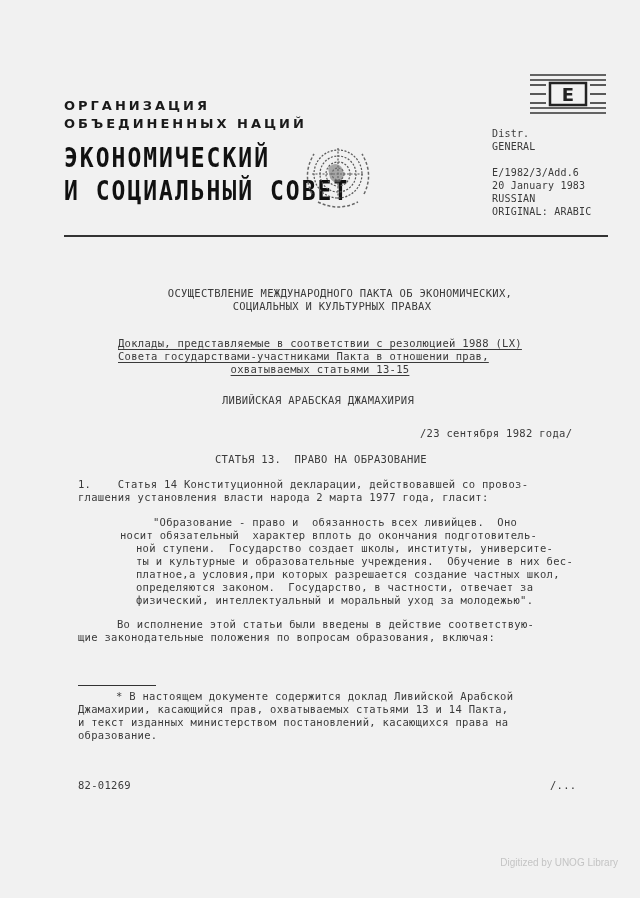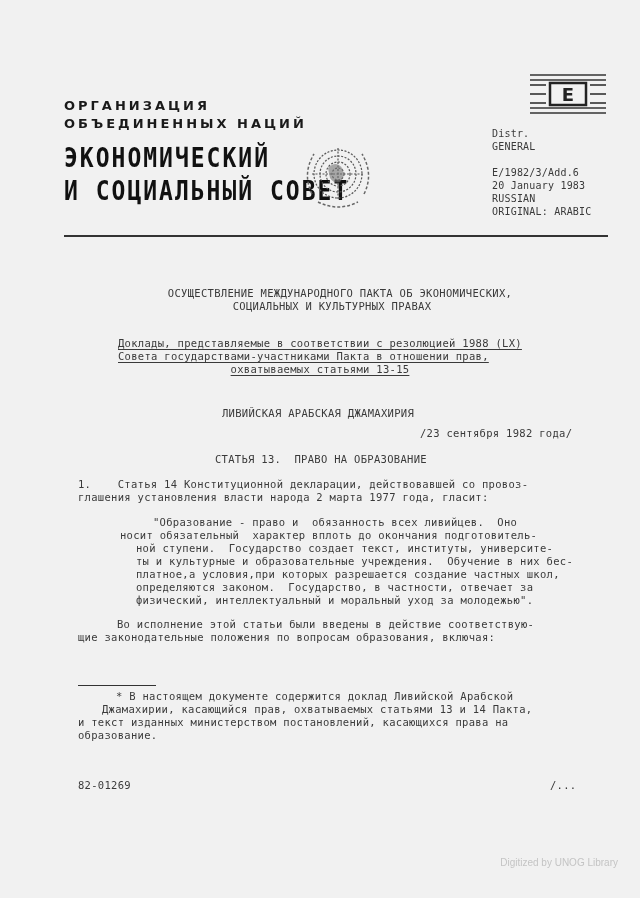--- a/index.html
+++ b/index.html
@@ -100,42 +100,42 @@
 
 <div class="abs rule"></div>
 
 <div class="abs type center" style="left:0; width:640px; top:287px;padding-left:20px;">ОСУЩЕСТВЛЕНИЕ МЕЖДУНАРОДНОГО ПАКТА ОБ ЭКОНОМИЧЕСКИХ,</div>
 <div class="abs type center" style="left:12px; width:640px; top:300px;">СОЦИАЛЬНЫХ И КУЛЬТУРНЫХ ПРАВАХ</div>
 
 <div class="abs type u" style="left:118px; top:337px;">Доклады, представляемые в соответствии с резолюцией 1988 (LX)</div>
 <div class="abs type u" style="left:118px; top:350px;">Совета государствами-участниками Пакта в отношении прав,</div>
 <div class="abs type u center" style="left:0; width:640px; top:363px;">охватываемых статьями 13-15</div>
 
-<div class="abs type" style="left:222px; top:407px;">ЛИВИЙСКАЯ АРАБСКАЯ ДЖАМАХИРИЯ</div>
+<div class="abs type" style="left:222px; top:394px;">ЛИВИЙСКАЯ АРАБСКАЯ ДЖАМАХИРИЯ</div>
 
 <div class="abs type" style="left:420px; top:427px;">/23 сентября 1982 года/</div>
 
 <div class="abs type" style="left:215px; top:453px;">СТАТЬЯ 13.  ПРАВО НА ОБРАЗОВАНИЕ</div>
 
 <div class="abs type" style="left:78px; top:478px;">1.    Статья 14 Конституционной декларации, действовавшей со провоз-</div>
 <div class="abs type" style="left:78px; top:491px;">глашения установления власти народа 2 марта 1977 года, гласит:</div>
 
 <div class="abs type" style="left:153px; top:516px;">"Образование - право и  обязанность всех ливийцев.  Оно</div>
 <div class="abs type" style="left:120px; top:529px;">носит обязательный  характер вплоть до окончания подготовитель-</div>
-<div class="abs type" style="left:136px; top:542px;">ной ступени.  Государство создает текст, институты, университе-</div>
+<div class="abs type" style="left:136px; top:542px;">ной ступени.  Государство создает школы, институты, университе-</div>
 <div class="abs type" style="left:136px; top:555px;">ты и культурные и образовательные учреждения.  Обучение в них бес-</div>
 <div class="abs type" style="left:136px; top:568px;">платное,а условия,при которых разрешается создание частных школ,</div>
 <div class="abs type" style="left:136px; top:581px;">определяются законом.  Государство, в частности, отвечает за</div>
 <div class="abs type" style="left:136px; top:594px;">физический, интеллектуальный и моральный уход за молодежью".</div>
 
 <div class="abs type" style="left:117px; top:618px;">Во исполнение этой статьи были введены в действие соответствую-</div>
 <div class="abs type" style="left:78px; top:631px;">щие законодательные положения по вопросам образования, включая:</div>
 
 <div class="abs footnote-rule"></div>
 <div class="abs type" style="left:116px; top:690px;">* В настоящем документе содержится доклад Ливийской Арабской</div>
-<div class="abs type" style="left:78px; top:703px;margin-left:24px;">Джамахирии, касающийся прав, охватываемых статьями 13 и 14 Пакта,</div>
+<div class="abs type" style="left:78px; top:703px;">Джамахирии, касающийся прав, охватываемых статьями 13 и 14 Пакта,</div>
 <div class="abs type" style="left:78px; top:716px;">и текст изданных министерством постановлений, касающихся права на</div>
 <div class="abs type" style="left:78px; top:729px;">образование.</div>
 
 <div class="abs type" style="left:78px; top:779px;">82-01269</div>
 <div class="abs type" style="left:550px; top:779px;">/...</div>
 
 <div class="abs watermark">Digitized by UNOG Library</div>
 
 </body></html>

